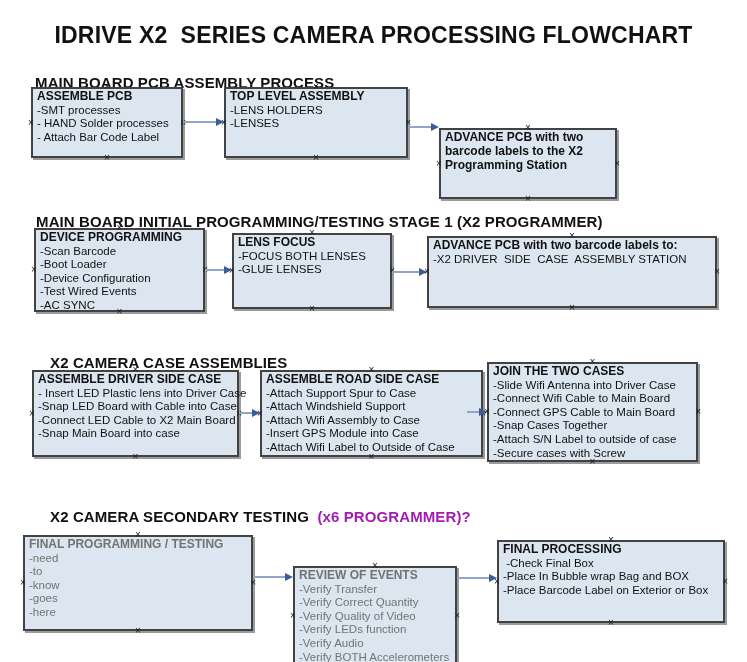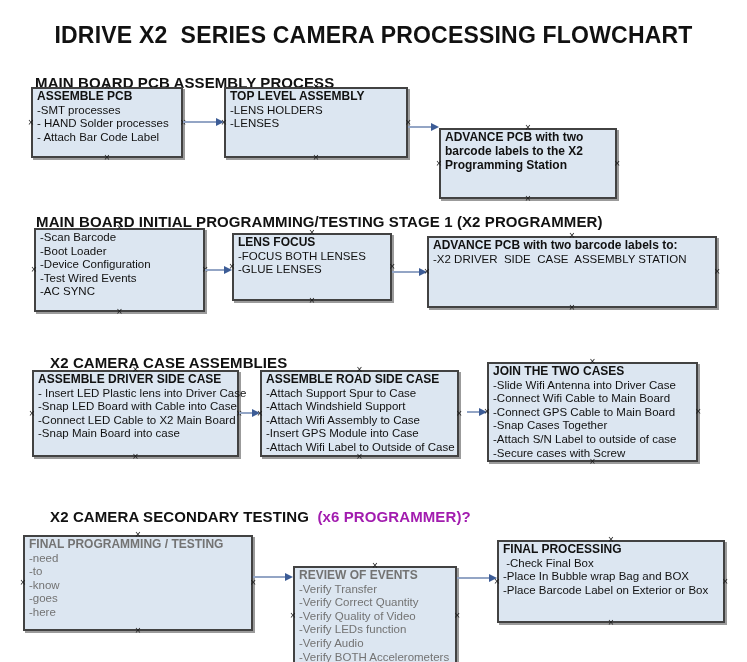--- a/index.html
+++ b/index.html
@@ -92,33 +92,34 @@
 
   <div class="section-heading" style="left:19px; top:196px;">
     <span>MAIN BOARD INITIAL PROGRAMMING/TESTING STAGE 1 (X2 PROGRAMMER)</span>
   </div>
 
   <div class="box" style="left:34px; top:228px; width:171px; height:84px;">
     <span class="cp cp-t"></span>
     <span class="cp cp-b"></span>
     <span class="cp cp-l"></span>
     <span class="cp cp-r"></span>
+    <div class="box-title">DEVICE PROGRAMMING</div>
     <div class="box-line">-Scan Barcode</div>
     <div class="box-line">-Boot Loader</div>
     <div class="box-line">-Device Configuration</div>
     <div class="box-line">-Test Wired Events</div>
     <div class="box-line">-AC SYNC</div>
   </div>
 
   <div class="arrow" style="left:205px; top:266px; width:27px;">
     <span class="shaft"></span>
     <span class="head"></span>
   </div>
 
-  <div class="box" style="left:232px; top:233px; width:160px; height:68px;">
+  <div class="box" style="left:232px; top:233px; width:160px; height:76px;">
     <span class="cp cp-t"></span>
     <span class="cp cp-b"></span>
     <span class="cp cp-l"></span>
     <span class="cp cp-r"></span>
     <div class="box-title">LENS FOCUS</div>
     <div class="box-line">-FOCUS BOTH LENSES</div>
     <div class="box-line">-GLUE LENSES</div>
   </div>
 
   <div class="arrow" style="left:392px; top:268px; width:35px;">
@@ -149,21 +150,21 @@
     <div class="box-line">-Snap LED Board with Cable into Case</div>
     <div class="box-line">-Connect LED Cable to X2 Main Board</div>
     <div class="box-line">-Snap Main Board into case</div>
   </div>
 
   <div class="arrow" style="left:239px; top:409px; width:21px;">
     <span class="shaft"></span>
     <span class="head"></span>
   </div>
 
-  <div class="box" style="left:260px; top:370px; width:199px; height:87px;">
+  <div class="box" style="left:260px; top:370px; width:223px; height:87px;">
     <span class="cp cp-t"></span>
     <span class="cp cp-b"></span>
     <span class="cp cp-l"></span>
     <span class="cp cp-r"></span>
     <div class="box-title">ASSEMBLE ROAD SIDE CASE</div>
     <div class="box-line">-Attach Support Spur to Case</div>
     <div class="box-line">-Attach Windshield Support</div>
     <div class="box-line">-Attach Wifi Assembly to Case</div>
     <div class="box-line">-Insert GPS Module into Case</div>
     <div class="box-line">-Attach Wifi Label to Outside of Case</div>

